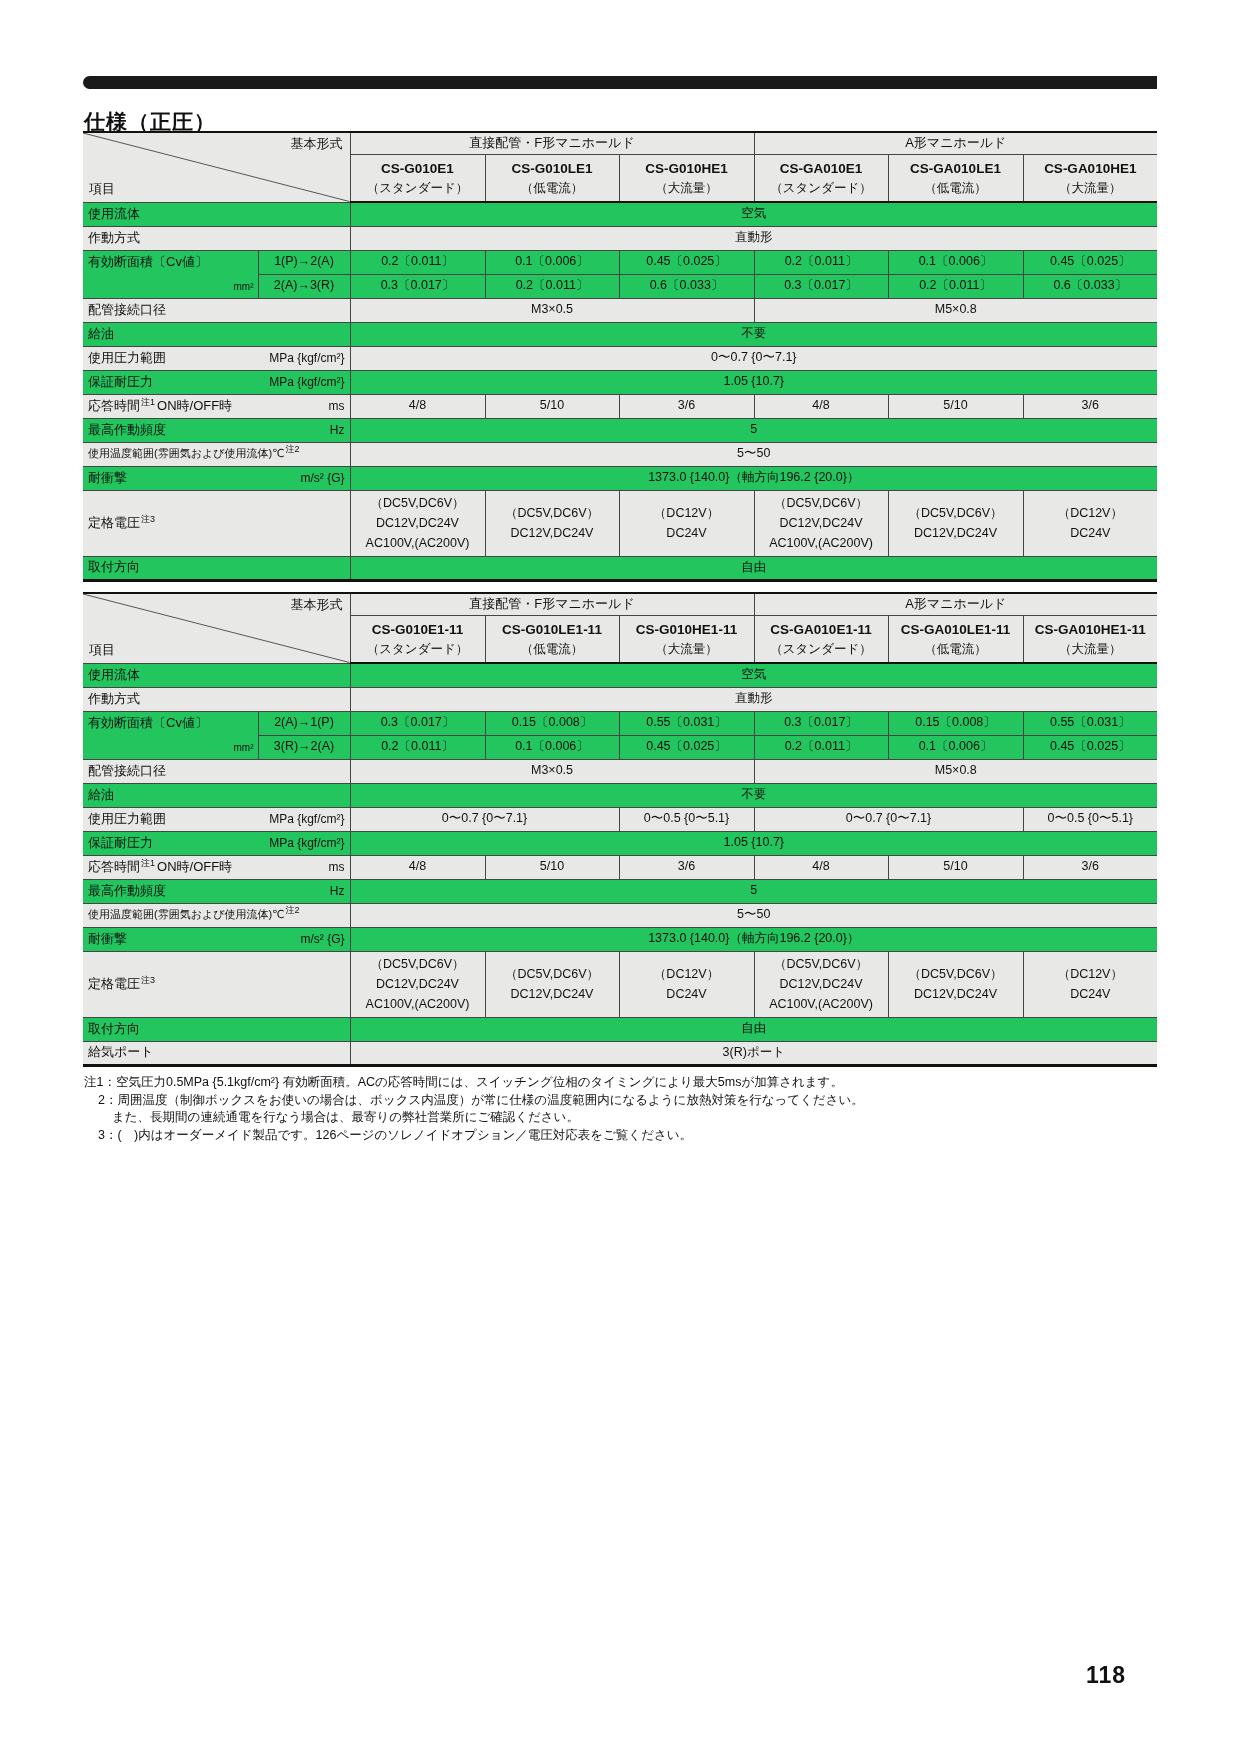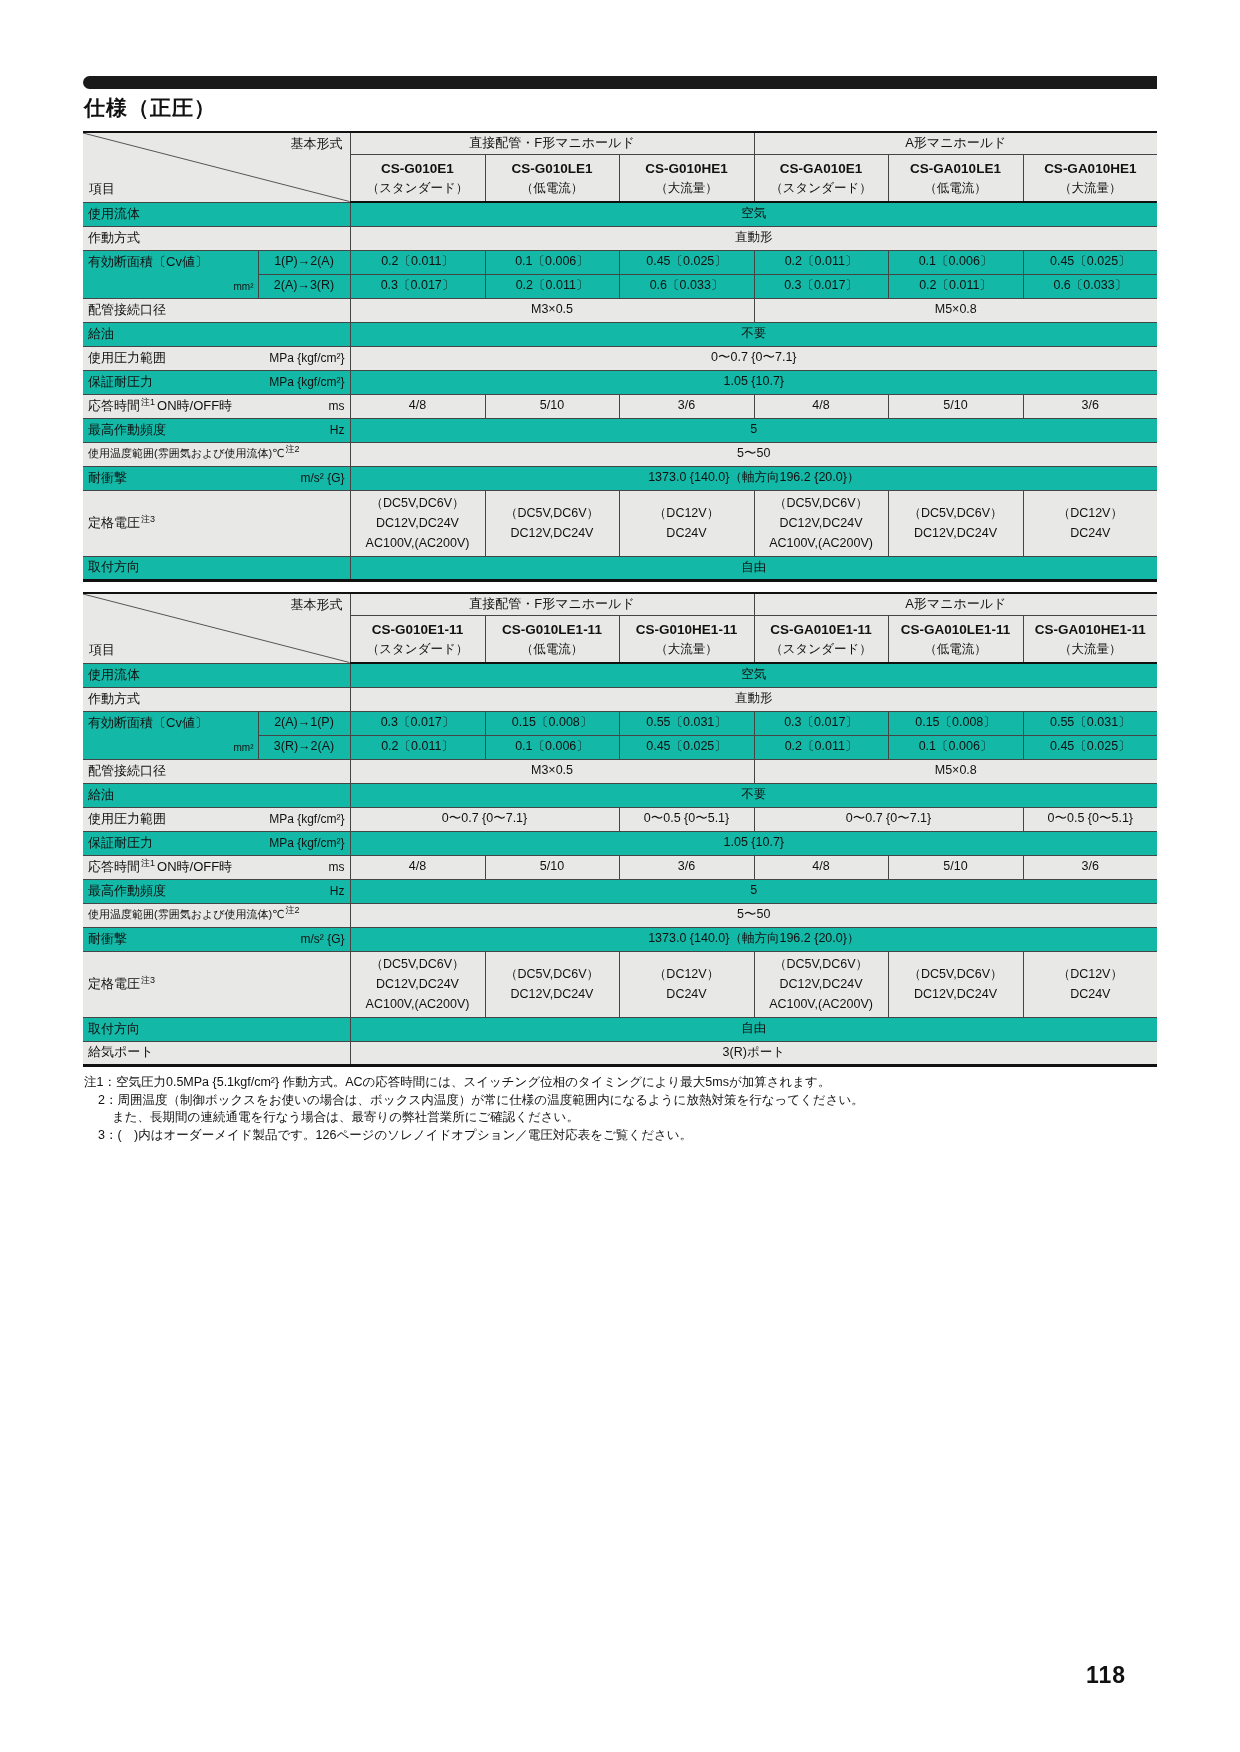--- a/index.html
+++ b/index.html
@@ -7,21 +7,21 @@
     width:1240px;height:1752px;position:relative;background:#ffffff;
     font-family:"Liberation Sans","DejaVu Sans",sans-serif;
     color:var(--text,#111);
     -webkit-font-smoothing:antialiased;
   }
   .title-bar{
     position:absolute;left:83px;top:76px;width:1074px;height:13px;
     background:var(--title-bar,#1a1a1a);border-radius:7px 0 0 7px;
   }
   .page-title{
-    position:absolute;left:84px;top:94px;margin:0;
+    position:absolute;left:84px;top:108px;margin:0;
     font-size:21px;font-weight:bold;letter-spacing:1px;
   }
   table.spec{
     position:absolute;left:83px;width:1074px;
     border-collapse:collapse;table-layout:fixed;
     border-top:2.5px solid #111;border-bottom:3px solid #111;
   }
   #table1{top:131px;}
   #table2{top:592px;}
   table.spec td{
@@ -31,21 +31,21 @@
   }
   table.spec tr td:first-child{border-left:none;}
   table.spec tr td:last-child{border-right:none;}
   tr.h1{height:22px;}
   tr.h2{height:48px;margin-left:28px;}
   tr.r{height:24px;}
   tr.v{height:66px;}
   tr.thead td{background:var(--row-shade,#e8e8e6);font-size:13px;}
   tr.hdr2 td{border-bottom:2.5px solid #111;}
   tr.g td{background:var(--row-shade,#e8e8e6);}
-  tr.w td{background:#14b8a6;}
+  tr.w td{background:#22c55e;}
   .mname{font-size:13.5px;font-weight:bold;line-height:21px;}
   .mtype{font-size:12.5px;line-height:19px;}
   td.corner{position:relative;}
   .diag{position:absolute;left:0;top:0;width:100%;height:100%;}
   .corner-top{position:absolute;top:3px;right:7px;font-size:13px;}
   .corner-bottom{position:absolute;bottom:4px;left:6px;font-size:13px;}
   td.lab{text-align:left;}
   .labwrap{
     display:flex;justify-content:space-between;align-items:center;
     width:100%;box-sizing:border-box;padding:0 5px 0 5px;font-size:13px;
@@ -499,19 +499,19 @@
           <div class="labwrap">
             <span class="main">給気ポート</span>
           </div>
         </td>
     <td colspan="6">3(R)ポート</td>
   </tr>
   </tbody>
 </table>
 
 <div class="notes">
-  <div class="note-line">注1：空気圧力0.5MPa {5.1kgf/cm²} 作動方式。ACの応答時間には、スイッチング位相のタイミングにより最大5msが加算されます。</div>
+  <div class="note-line">注1：空気圧力0.5MPa {5.1kgf/cm²} 有効断面積。ACの応答時間には、スイッチング位相のタイミングにより最大5msが加算されます。</div>
   <div class="note-line note-l2">2：周囲温度（制御ボックスをお使いの場合は、ボックス内温度）が常に仕様の温度範囲内になるように放熱対策を行なってください。</div>
   <div class="note-line note-l3">また、長期間の連続通電を行なう場合は、最寄りの弊社営業所にご確認ください。</div>
   <div class="note-line note-l4">3：(　)内はオーダーメイド製品です。126ページのソレノイドオプション／電圧対応表をご覧ください。</div>
 </div>
 
 <div class="page-number">118</div>
 
 </body></html>

